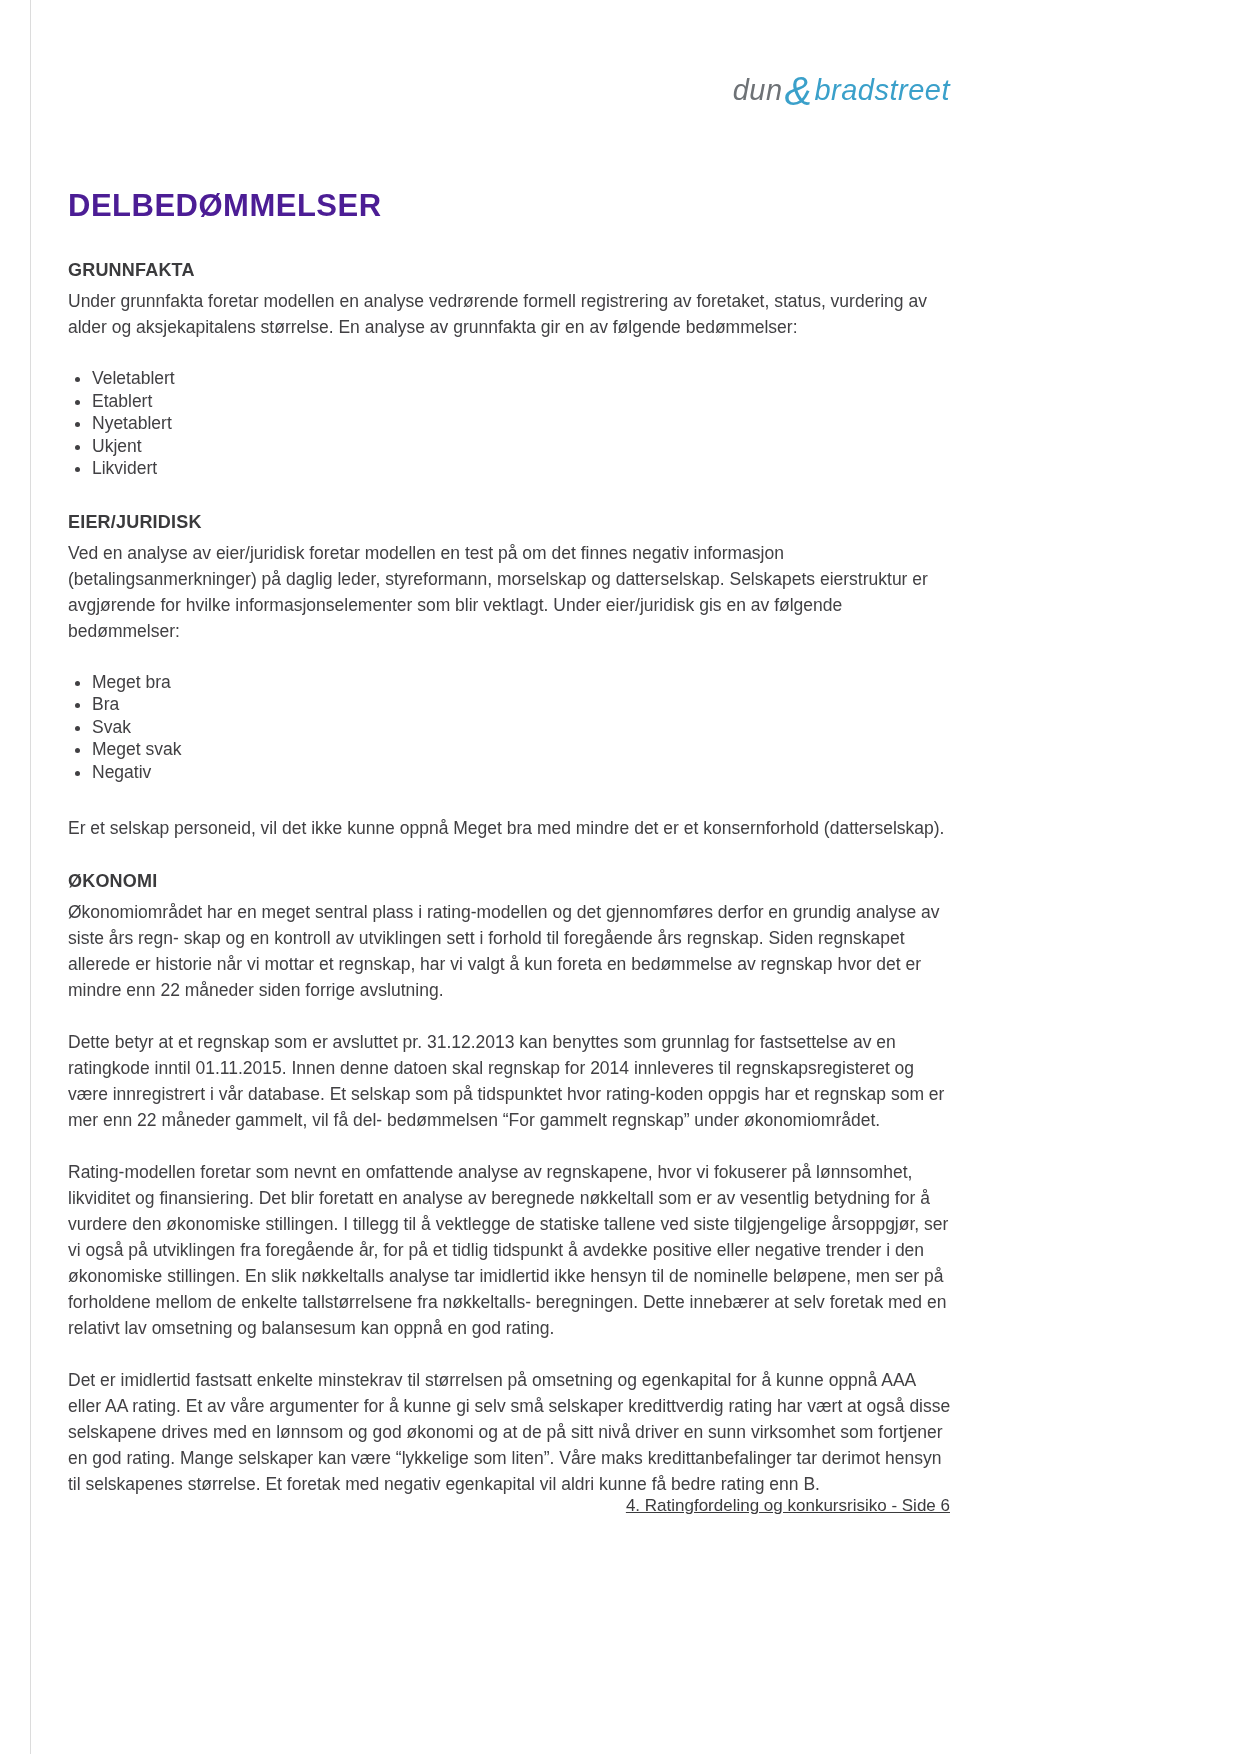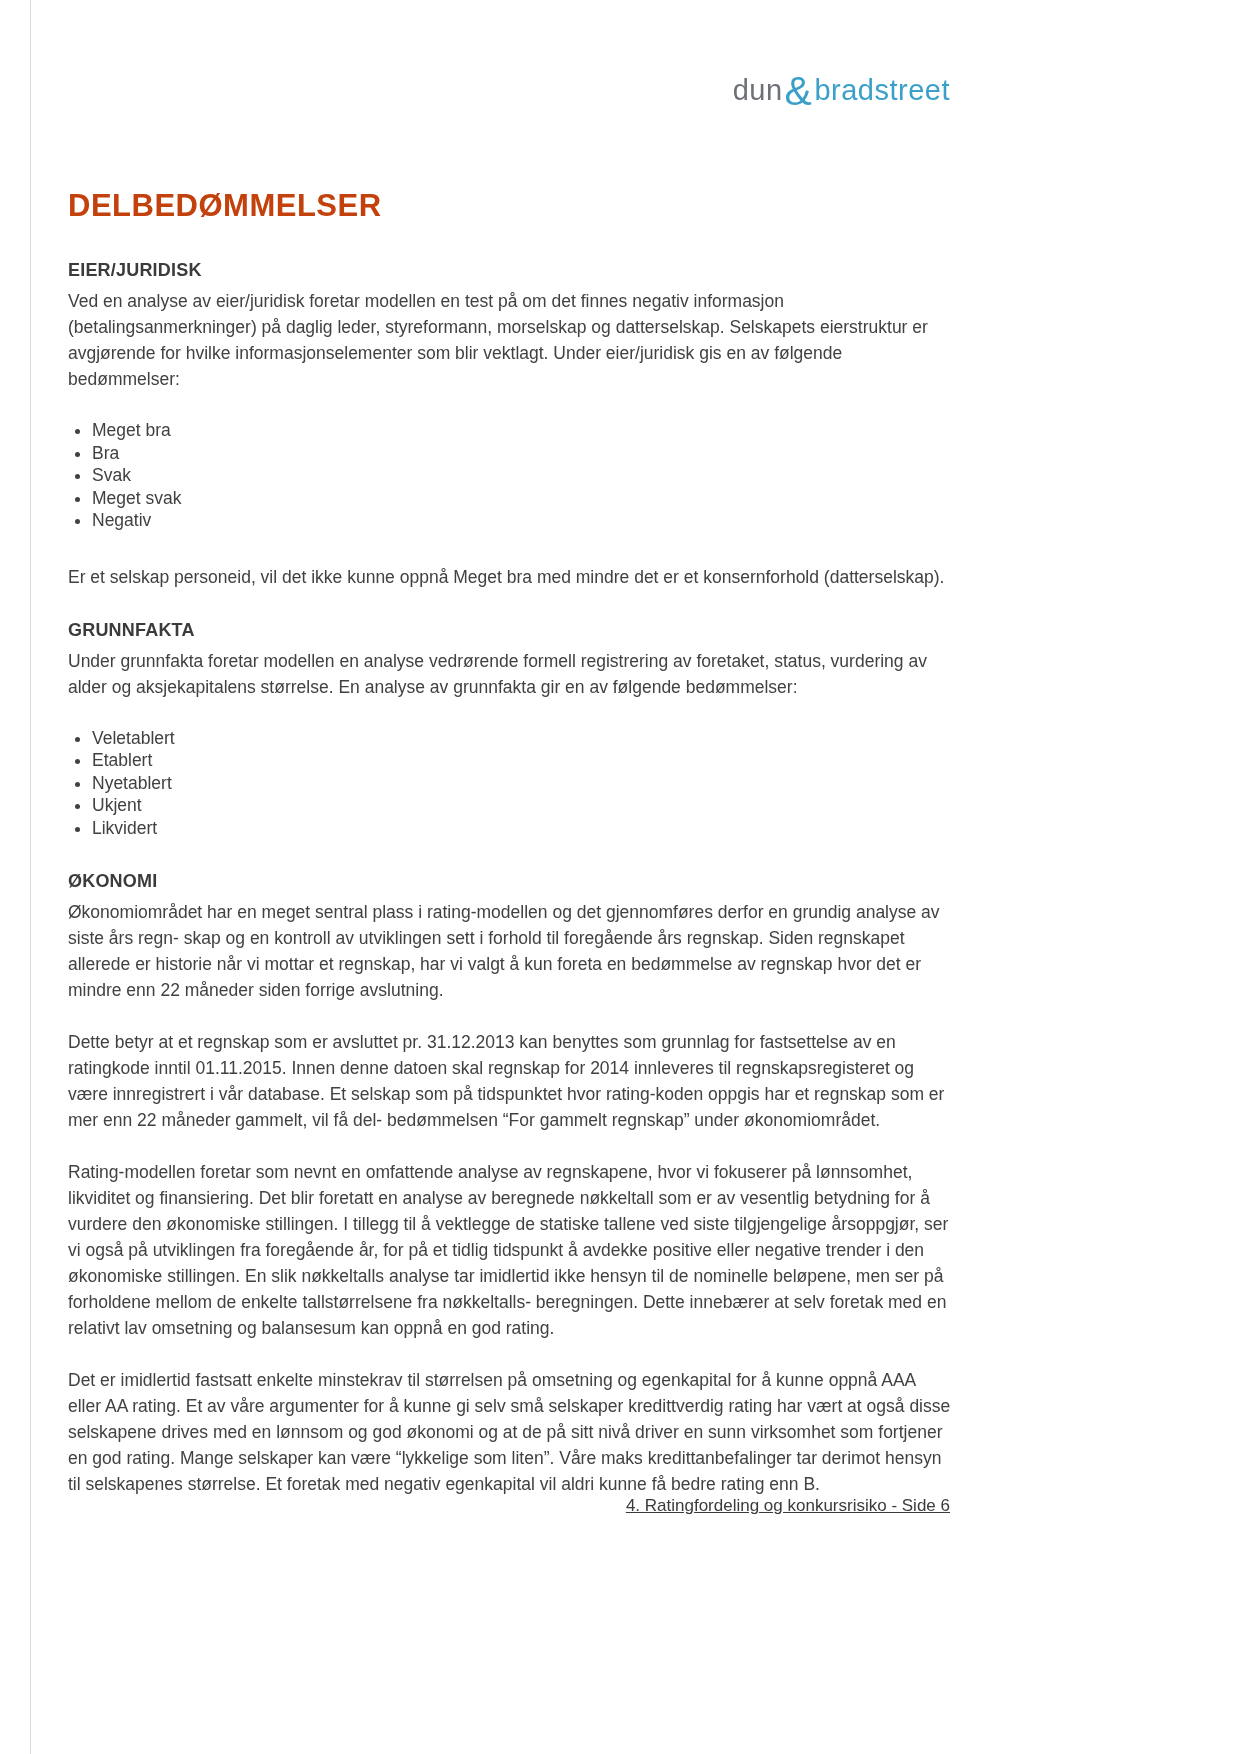--- a/index.html
+++ b/index.html
@@ -19,20 +19,21 @@
     background: #dcdcdc;
   }
   .logo {
     position: absolute;
     top: 68px;
     right: 291px;
     font-size: 29px;
     letter-spacing: 0.5px;
     white-space: nowrap;
     font-weight: 400;
+    font-style: italic;
   }
   .logo-dun { color: #6e7276; }
   .logo-amp {
     color: #3aa0ca;
     font-size: 41px;
     font-weight: 400;
     vertical-align: -5px;
     margin: 0 2px;
   }
   .logo-bradstreet { color: #3aa0ca; }
@@ -40,21 +41,21 @@
     position: absolute;
     left: 68px;
     top: 0;
     width: 884px;
   }
   h1.doc-title {
     margin: 188px 0 36px 0;
     font-size: 31px;
     font-weight: 700;
     letter-spacing: 0.5px;
-    color: #c2410c;
+    color: #4c1d95;
   }
   h2.sec-heading {
     margin: 30px 0 7px 0;
     font-size: 18px;
     font-weight: 700;
     color: #3b3b3d;
     letter-spacing: 0.2px;
   }
   p.body-text {
     margin: 0 0 26px 0;
@@ -96,42 +97,42 @@
 
 <div class="logo">
   <span class="logo-dun">dun</span><span class="logo-amp">&amp;</span><span class="logo-bradstreet">bradstreet</span>
 </div>
 
 <div class="content">
 
   <h1 class="doc-title">DELBEDØMMELSER</h1>
 
   <section>
+    <h2 class="sec-heading">GRUNNFAKTA</h2>
+    <p class="body-text tight">Under grunnfakta foretar modellen en analyse vedrørende formell registrering av foretaket, status, vurdering av alder og aksjekapitalens størrelse. En analyse av grunnfakta gir en av følgende bedømmelser:</p>
+    <ul class="bullet-list">
+      <li>Veletablert</li>
+      <li>Etablert</li>
+      <li>Nyetablert</li>
+      <li>Ukjent</li>
+      <li>Likvidert</li>
+    </ul>
+  </section>
+
+  <section>
     <h2 class="sec-heading">EIER/JURIDISK</h2>
     <p class="body-text tight">Ved en analyse av eier/juridisk foretar modellen en test på om det finnes negativ informasjon (betalingsanmerkninger) på daglig leder, styreformann, morselskap og datterselskap. Selskapets eierstruktur er avgjørende for hvilke informasjonselementer som blir vektlagt. Under eier/juridisk gis en av følgende bedømmelser:</p>
     <ul class="bullet-list">
       <li>Meget bra</li>
       <li>Bra</li>
       <li>Svak</li>
       <li>Meget svak</li>
       <li>Negativ</li>
     </ul>
     <p class="note-text">Er et selskap personeid, vil det ikke kunne oppnå Meget bra med mindre det er et konsernforhold (datterselskap).</p>
-  </section>
-
-  <section>
-    <h2 class="sec-heading">GRUNNFAKTA</h2>
-    <p class="body-text tight">Under grunnfakta foretar modellen en analyse vedrørende formell registrering av foretaket, status, vurdering av alder og aksjekapitalens størrelse. En analyse av grunnfakta gir en av følgende bedømmelser:</p>
-    <ul class="bullet-list">
-      <li>Veletablert</li>
-      <li>Etablert</li>
-      <li>Nyetablert</li>
-      <li>Ukjent</li>
-      <li>Likvidert</li>
-    </ul>
   </section>
 
   <section>
     <h2 class="sec-heading">ØKONOMI</h2>
     <p class="body-text">Økonomiområdet har en meget sentral plass i rating-modellen og det gjennomføres derfor en grundig analyse av siste års regn- skap og en kontroll av utviklingen sett i forhold til foregående års regnskap. Siden regnskapet allerede er historie når vi mottar et regnskap, har vi valgt å kun foreta en bedømmelse av regnskap hvor det er mindre enn 22 måneder siden forrige avslutning.</p>
     <p class="body-text">Dette betyr at et regnskap som er avsluttet pr. 31.12.2013 kan benyttes som grunnlag for fastsettelse av en ratingkode inntil 01.11.2015. Innen denne datoen skal regnskap for 2014 innleveres til regnskapsregisteret og være innregistrert i vår database. Et selskap som på tidspunktet hvor rating-koden oppgis har et regnskap som er mer enn 22 måneder gammelt, vil få del- bedømmelsen “For gammelt regnskap” under økonomiområdet.</p>
     <p class="body-text">Rating-modellen foretar som nevnt en omfattende analyse av regnskapene, hvor vi fokuserer på lønnsomhet, likviditet og finansiering. Det blir foretatt en analyse av beregnede nøkkeltall som er av vesentlig betydning for å vurdere den økonomiske stillingen. I tillegg til å vektlegge de statiske tallene ved siste tilgjengelige årsoppgjør, ser vi også på utviklingen fra foregående år, for på et tidlig tidspunkt å avdekke positive eller negative trender i den økonomiske stillingen. En slik nøkkeltalls analyse tar imidlertid ikke hensyn til de nominelle beløpene, men ser på forholdene mellom de enkelte tallstørrelsene fra nøkkeltalls- beregningen. Dette innebærer at selv foretak med en relativt lav omsetning og balansesum kan oppnå en god rating.</p>
     <p class="body-text">Det er imidlertid fastsatt enkelte minstekrav til størrelsen på omsetning og egenkapital for å kunne oppnå AAA eller AA rating. Et av våre argumenter for å kunne gi selv små selskaper kredittverdig rating har vært at også disse selskapene drives med en lønnsom og god økonomi og at de på sitt nivå driver en sunn virksomhet som fortjener en god rating. Mange selskaper kan være “lykkelige som liten”. Våre maks kredittanbefalinger tar derimot hensyn til selskapenes størrelse. Et foretak med negativ egenkapital vil aldri kunne få bedre rating enn B.</p>
   </section>
 

